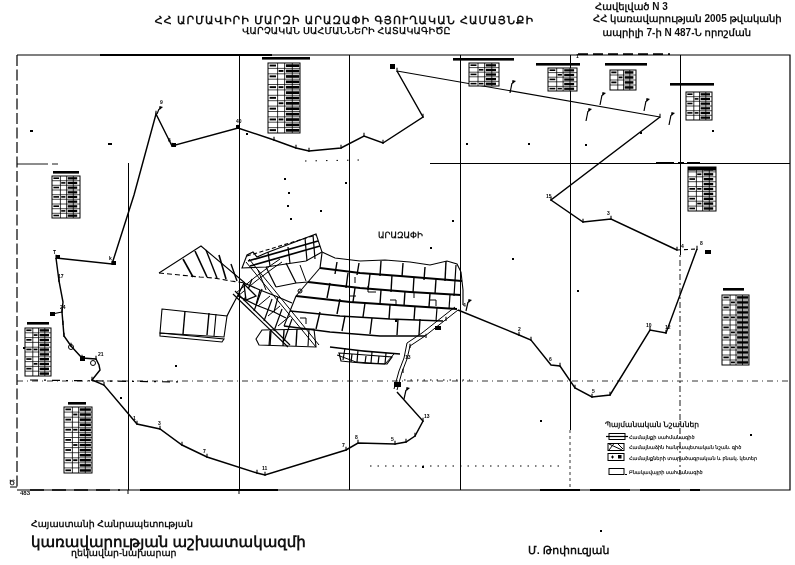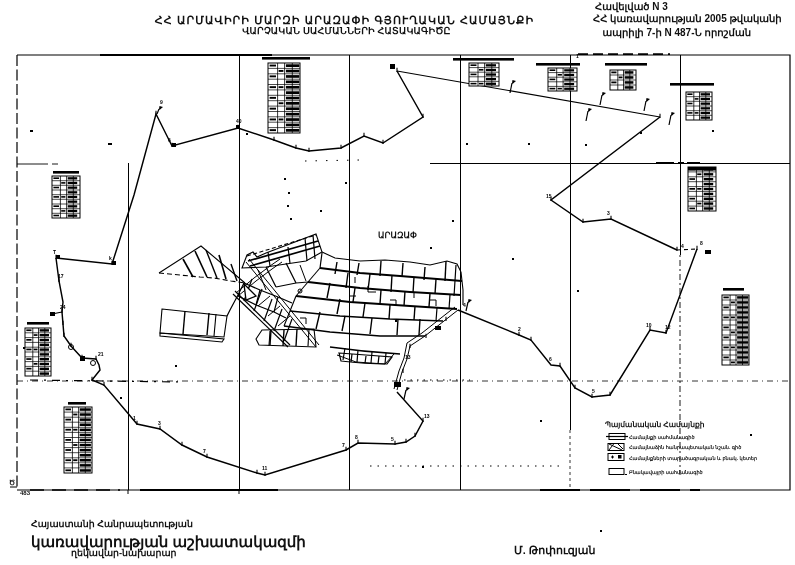--- a/index.html
+++ b/index.html
@@ -735,34 +735,34 @@
         <text x="109" y="260">k</text>
         <text x="53" y="254">T</text>
         <text x="463" y="307">4</text>
         <text x="168" y="142">6</text>
         <text x="700" y="245">8</text>
         <text x="665" y="329">12</text>
       </g>
 
 </svg>
 
-<div class="t" style="left:378px;top:230px;font-size:8.5px;">ԱՐԱԶԱՓ</div>
+<div class="t" style="left:378px;top:230px;font-size:8.5px;">ԱՐԱԶԱՓԻ</div>
 
 <div class="t" style="left:31px;top:518px;font-size:9.4px;">Հայաստանի Հանրապետության</div>
 
 <div class="t" style="left:31px;top:533px;font-size:15px;">կառավարության աշխատակազմի</div>
 
 <div class="t" style="left:31px;top:546.5px;font-size:9.4px;padding-left:40px;">ղեկավար-նախարար</div>
 
-<div class="t" style="left:514px;top:544px;font-size:11px;">Մ. Թոփուզյան</div>
+<div class="t" style="left:528px;top:544px;font-size:11px;">Մ. Թոփուզյան</div>
 
 <div class="t" style="left:20px;top:490px;font-size:6px;">483</div>
 <div class="t" style="left:9px;top:479px;font-size:7px;">Ծ</div>
 
-<div class="t" style="left:605px;top:419.5px;font-size:7.5px;">Պայմանական  Համայնքի</div>
+<div class="t" style="left:605px;top:419.5px;font-size:7.5px;">Պայմանական  Նշաններ</div>
 
 <div class="t" style="left:629px;top:433.5px;font-size:5px;">Համայնքի սահմանագիծ</div>
 
 <div class="t" style="left:629px;top:444px;font-size:5px;">Համայնաձին հանրապետական նշան. գիծ</div>
 
 <div class="t" style="left:629px;top:455px;font-size:5px;">Համայնքների տարածագրական և բնակ. կետեր</div>
 
 <div class="t" style="left:629px;top:468.5px;font-size:5px;">Բնակավայրի սահմանագիծ</div>
 </div>
 

